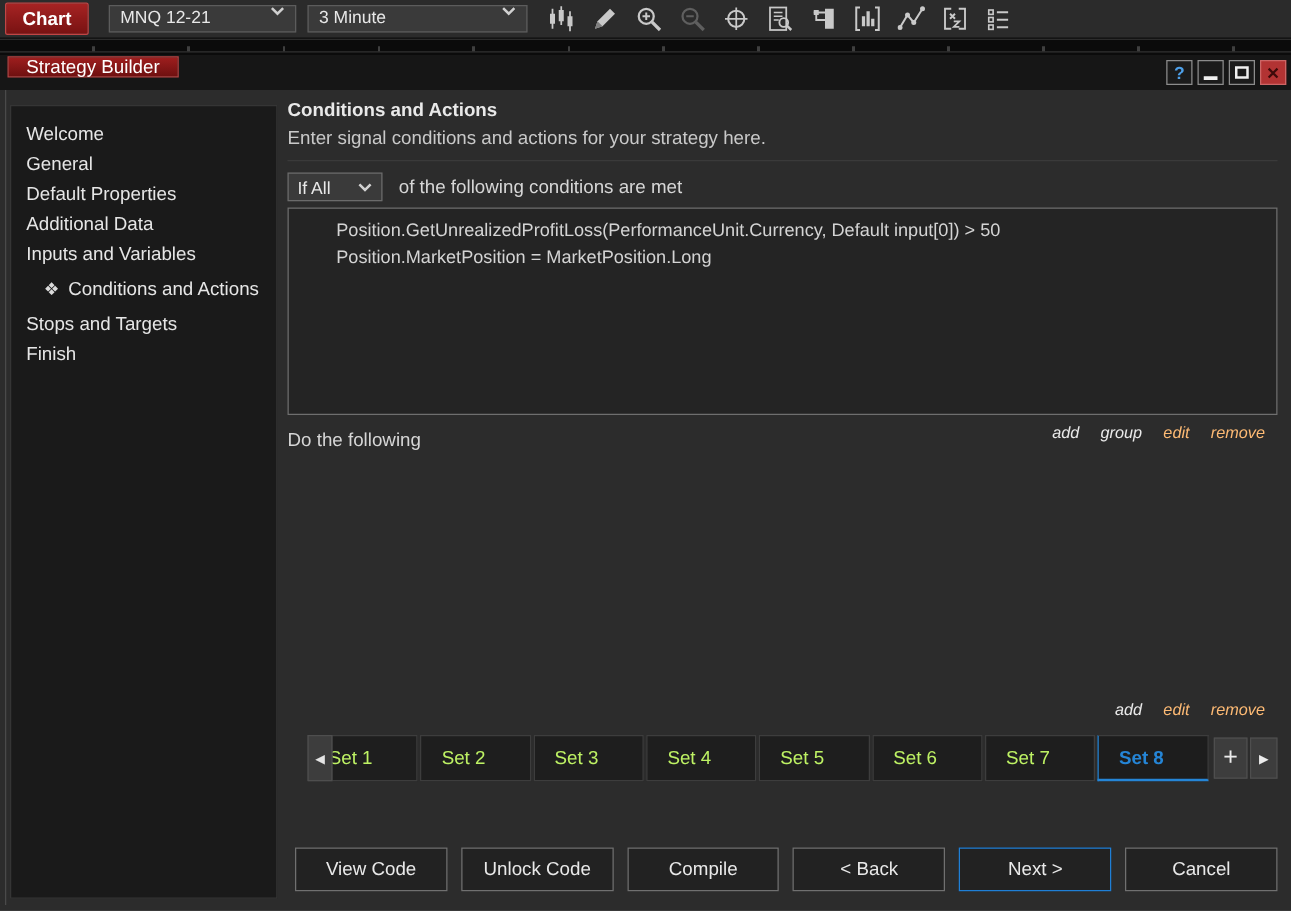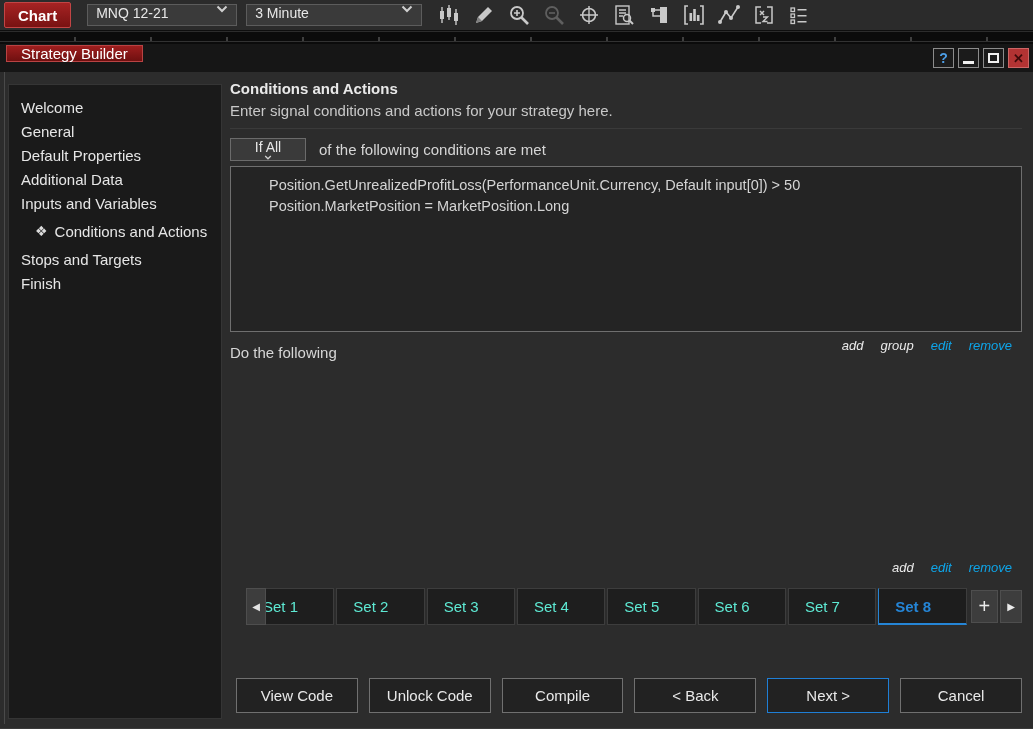--- a/index.html
+++ b/index.html
@@ -54,40 +54,40 @@
   .side-item .diamond { margin-right:7px; font-size:14px; color:#dcdcdc; }
 
   .main { position:absolute; left:230px; top:8px; right:11px; bottom:0; }
   .h1  { position:absolute; top:0;  left:0; font-size:15px; font-weight:bold; color:#e9e9e9; }
   .sub { position:absolute; top:22px; left:0; font-size:15px; color:#c9c9c9; }
   .divider { position:absolute; top:48px; left:0; right:0; height:1px; background:#3a3a3a; }
 
   .mode-row { position:absolute; top:58px; left:0; display:flex; align-items:center; gap:13px; }
   .dd { width:76px; height:23px; background:#3a3a3a; border:1px solid #6b6b6b; color:#e8e8e8;
         font-size:14px; display:flex; align-items:center; justify-content:space-between;
-        padding:0 7px; cursor:default;flex-direction:column; }
+        padding:0 7px; cursor:default; }
   .mode-suffix { font-size:15px; color:#d6d6d6; }
 
   .box { position:absolute; left:0; right:0; border:1px solid #6f6f6f; background:#242424;
          color:#d4d4d4; font-size:14.5px; line-height:21px; }
   .box.cond { top:86px;  height:166px; padding:8px 10px 0 38px; }
   .box.act  { top:302px; height:170px; padding:8px 10px 0 13px; }
 
   .links { position:absolute; right:10px; display:flex; gap:17px;
            font-style:italic; font-size:13px; }
   .links.l1 { top:258px; }
   .links.l2 { top:480px; }
   .link { color:#eaeaea; cursor:pointer; }
-  .link.disabled { color:#0ea5e9; cursor:default; }
+  .link.disabled { color:#fdba74; cursor:default; }
 
   .act-label { position:absolute; top:264px; left:0; font-size:15px; color:#d6d6d6; }
 
   .tabstrip { position:absolute; top:508px; left:16px; right:0; height:37px; display:flex; }
   .tab { width:89px; margin-right:2px; background:#1e1e1e; border:1px solid #3d3d3d;
-         color:#5eead4; font-size:15px; display:flex; align-items:center; padding-left:16px;
+         color:#bef264; font-size:15px; display:flex; align-items:center; padding-left:16px;
          cursor:default; }
   .tab.selected { color:#2585d6; font-weight:bold; background:#1d1d1d;
                   border-left:1px solid #2585d6; border-bottom:2px solid #2585d6; }
   .prev-btn { position:absolute; left:0; top:0; width:20px; height:37px; background:#3d3d3d;
               border:1px solid #4e4e4e; color:#e4e4e4; display:flex; align-items:center;
               justify-content:center; font-size:10px; z-index:2; cursor:default; }
   .sq-btn { width:28px; height:33px; margin:2px 0 0 2px; background:#3d3d3d; border:1px solid #4e4e4e;
             color:#ececec; font-size:20px; display:flex; align-items:center; justify-content:center;
             cursor:default; }
   .sq-btn.next { width:22px; font-size:10px; }

